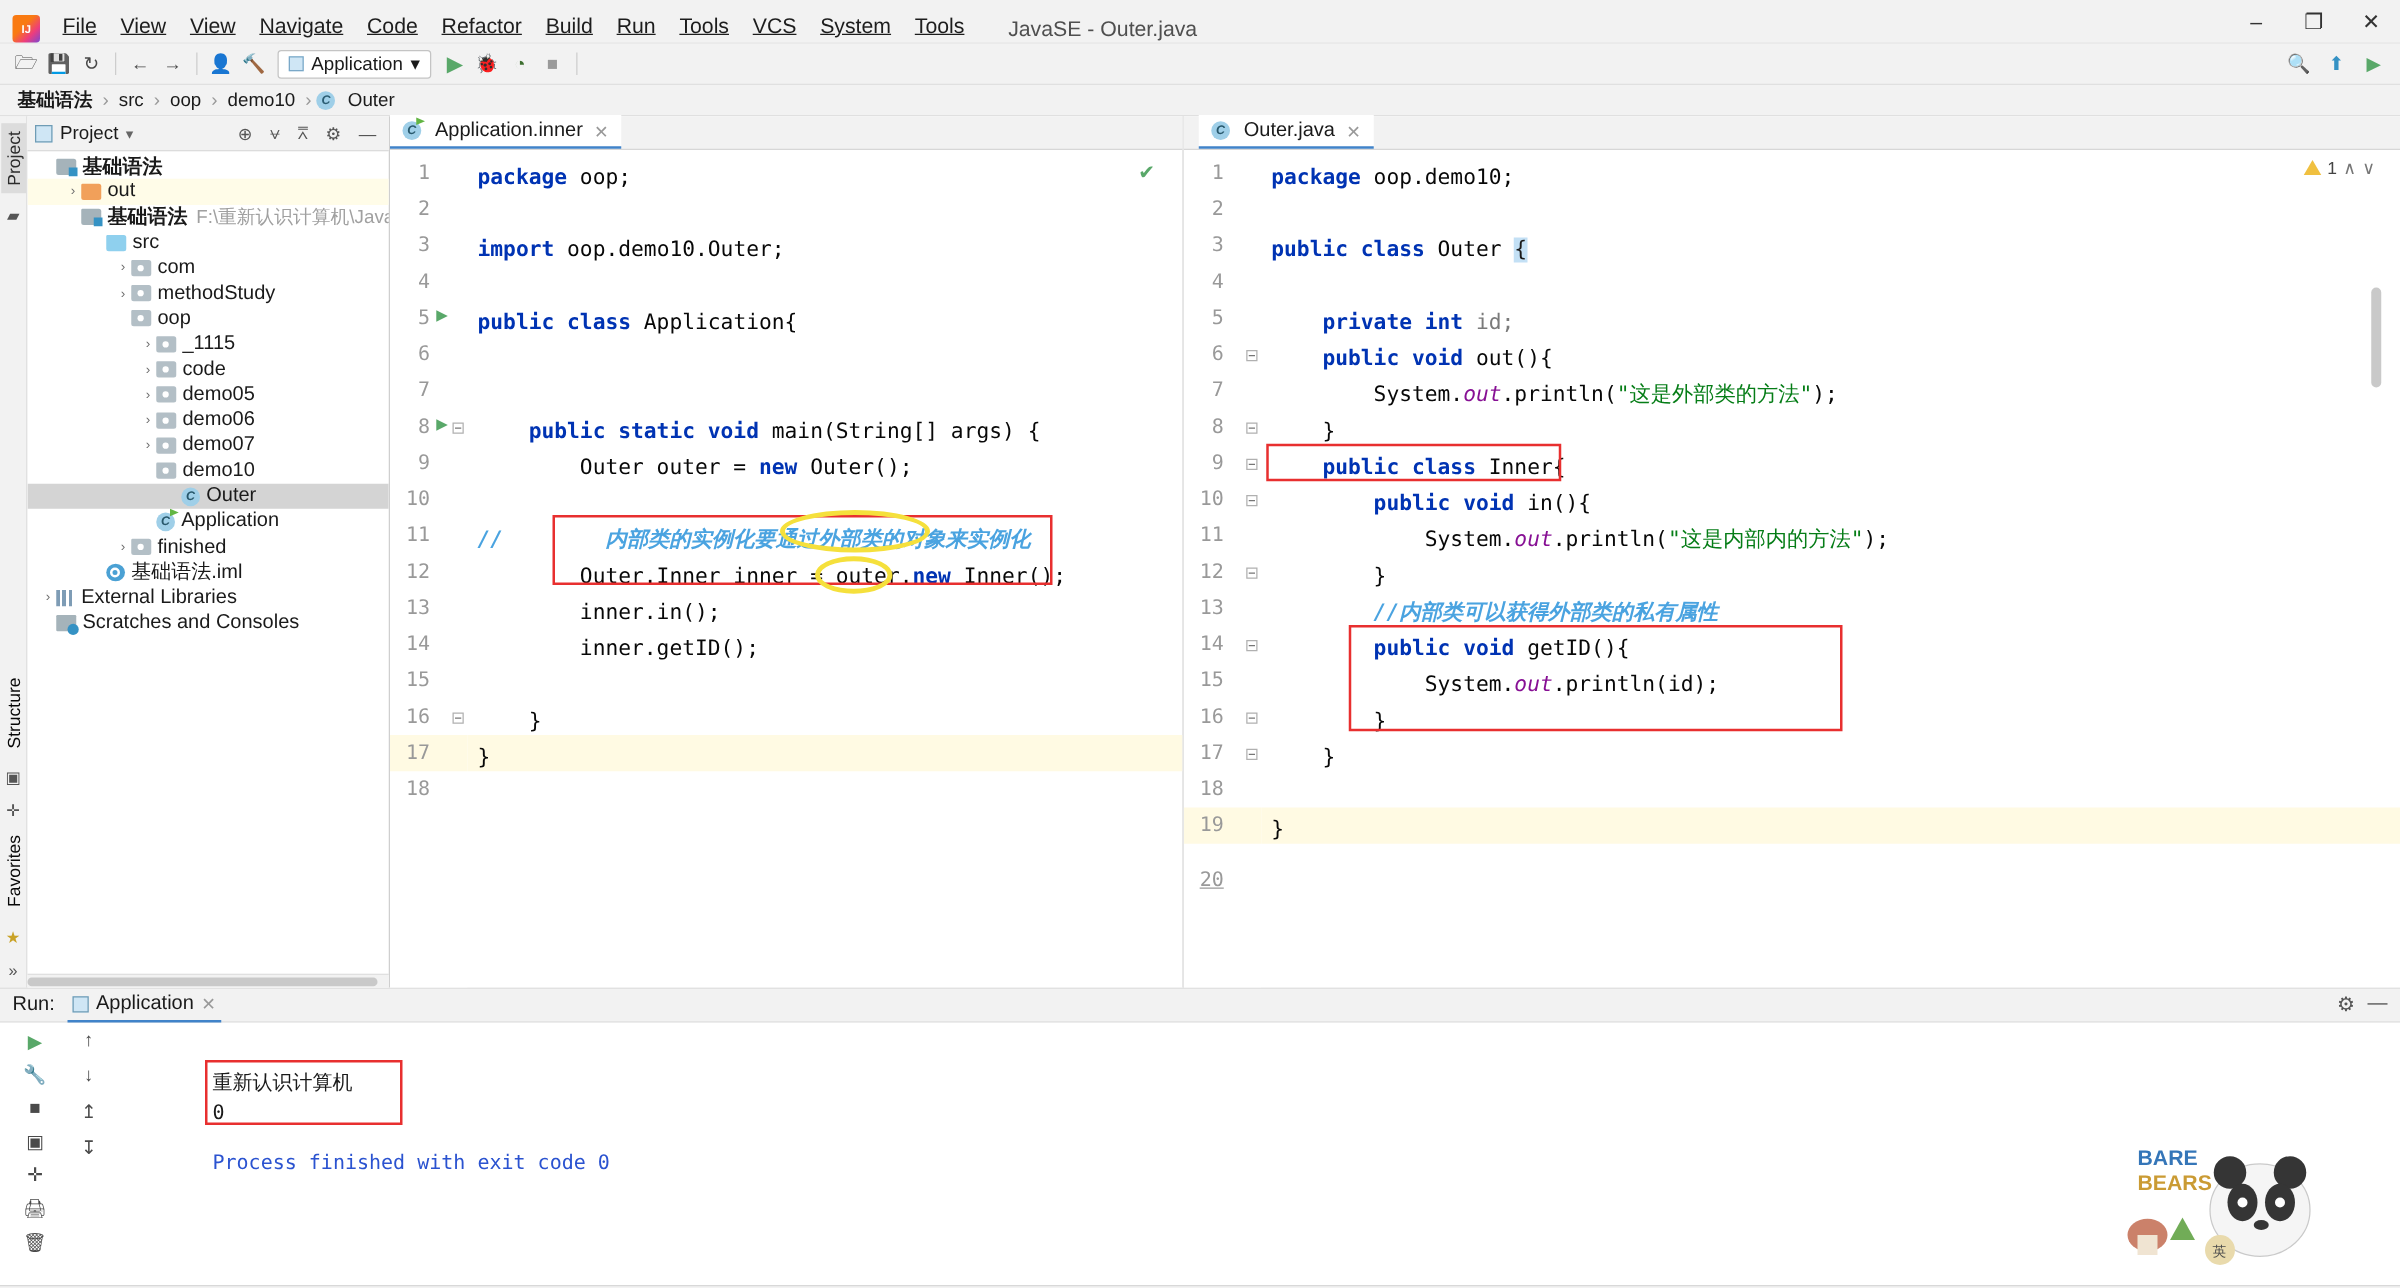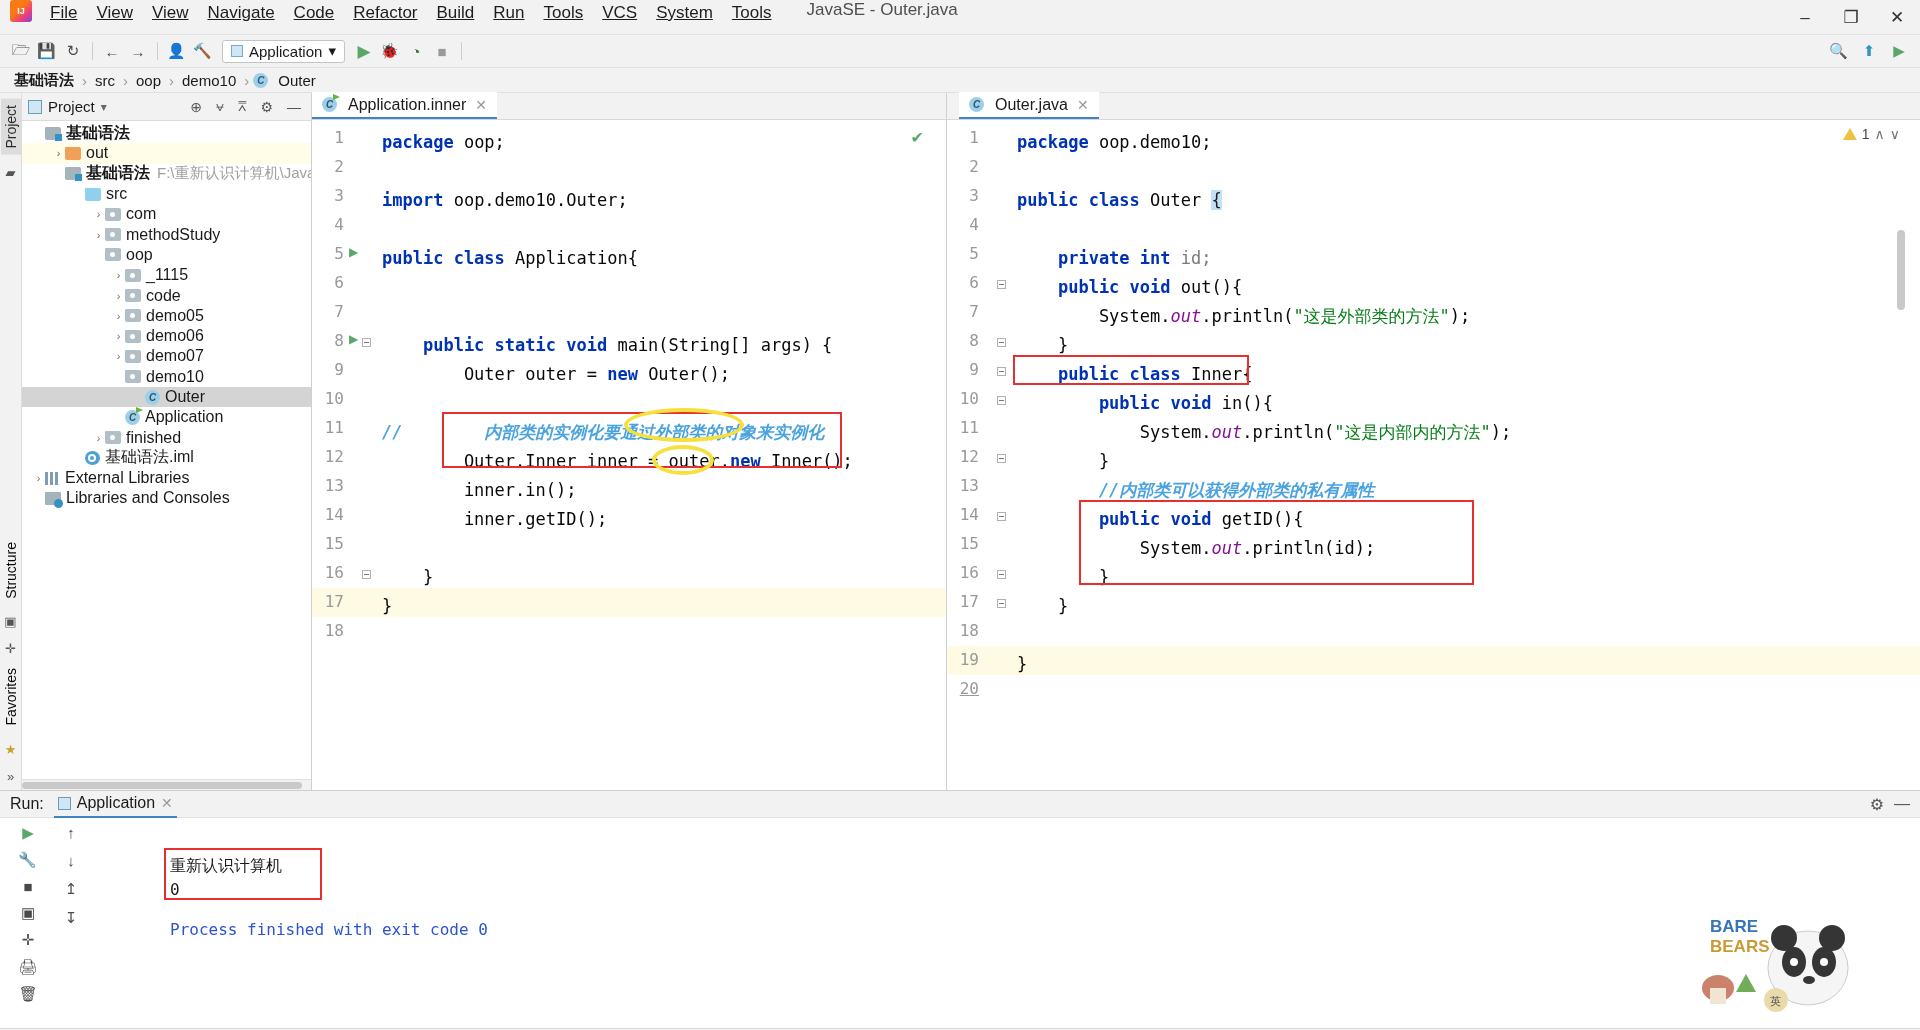--- a/index.html
+++ b/index.html
@@ -1,21 +1,21 @@
 <!DOCTYPE html>
 <html><head>
 <meta charset="utf-8">
 <style>
   * { box-sizing: border-box; margin:0; padding:0; }
   html,body { width:1920px; height:1030px; overflow:hidden;
     font-family:"Liberation Sans", sans-serif; font-size:17px; color:#1a1a1a;
     background:#f2f2f2; -webkit-font-smoothing:antialiased; }
 
   
-  .titlebar { height:35px; display:flex; align-items:flex-start; background:#f2f2f2;
+  .titlebar { height:35px; display:flex; align-items:flex-end; background:#f2f2f2;
      border-bottom:1px solid #e3e3e3; position:relative; }
   .ij-logo { width:22px;height:22px;margin:0 9px 0 10px;border-radius:3px;
      background:linear-gradient(135deg,#f97a12 0%,#f97a12 40%,#ed3d7d 70%,#7c47d2 100%);
      position:relative;flex:none; }
   .ij-logo:after{content:"IJ";position:absolute;inset:0;color:#fff;font-size:9px;
      font-weight:bold;display:flex;align-items:center;justify-content:center;}
   .menu { display:flex; align-items:center; gap:1px; }
   .menu-item { padding:3px 9px; font-size:17px; color:#1d1d1d; cursor:default; white-space:nowrap;}
   .menu-item u { text-decoration:underline; }
   .win-title { margin-left:26px; font-size:17px; color:#4f4f4f; }
@@ -332,21 +332,21 @@
           <span class="lbl">基础语法.iml</span>
         </div>
         <div class="row" style="padding-left: 10px;">
           <span class="arrow">›</span>
           <span class="li-ico"></span>
           <span class="lbl">External Libraries</span>
         </div>
         <div class="row" style="padding-left: 10px;">
           <span class="arrow"></span>
           <span class="scr-ico"></span>
-          <span class="lbl">Libraries and Consoles</span>
+          <span class="lbl">Scratches and Consoles</span>
         </div>
       </div>
     <div class="hscroll">
         <i></i>
       </div>
   </div>
 
   <div class="editors">
 
     <div class="editor ed-left">
@@ -419,21 +419,21 @@
             <div class="gnum" style="top: 385px;">14</div>
             <div class="fold" style="top: 392px; left: 50px;"></div>
             <div class="gnum" style="top: 414px;">15</div>
             <div class="gnum" style="top: 443px;">16</div>
             <div class="fold" style="top: 450px; left: 50px;"></div>
             <div class="gnum" style="top: 472px;">17</div>
             <div class="fold" style="top: 479px; left: 50px;"></div>
             <div class="gnum" style="top: 501px;">18</div>
             <div class="curline" style="top: 526px; height: 29px; left: 0px; right: 0px;"></div>
             <div class="gnum" style="top: 530px;">19</div>
-            <div class="gnum" style="top: 559px; text-decoration: underline;">20</div>
+            <div class="gnum" style="top: 574px; text-decoration: underline;">20</div>
           </div>
         <div class="code" id="codeR"><div class="cl" style="top: 8px; left: 8px;"><span class="kw">package </span><span class="plain">oop.demo10;</span></div><div class="cl" style="top: 37px; left: 8px;"></div><div class="cl" style="top: 66px; left: 8px;"><span class="kw">public class </span><span class="plain">Outer </span><span class="caret-box">{</span></div><div class="cl" style="top: 95px; left: 8px;"></div><div class="cl" style="top: 124px; left: 8px;"><span class="kw">    private int </span><span class="gray">id;</span></div><div class="cl" style="top: 153px; left: 8px;"><span class="kw">    public void </span><span class="plain">out(){</span></div><div class="cl" style="top: 182px; left: 8px;"><span class="plain">        System.</span><span class="fld">out</span><span class="plain">.println(</span><span class="str">"这是外部类的方法"</span><span class="plain">);</span></div><div class="cl" style="top: 211px; left: 8px;"><span class="plain">    }</span></div><div class="cl" style="top: 240px; left: 8px;"><span class="kw">    public class </span><span class="plain">Inner{</span></div><div class="cl" style="top: 269px; left: 8px;"><span class="kw">        public void </span><span class="plain">in(){</span></div><div class="cl" style="top: 298px; left: 8px;"><span class="plain">            System.</span><span class="fld">out</span><span class="plain">.println(</span><span class="str">"这是内部内的方法"</span><span class="plain">);</span></div><div class="cl" style="top: 327px; left: 8px;"><span class="plain">        }</span></div><div class="cl" style="top: 356px; left: 8px;"><span class="cmt-blue">        //内部类可以获得外部类的私有属性</span></div><div class="cl" style="top: 385px; left: 8px;"><span class="kw">        public void </span><span class="plain">getID(){</span></div><div class="cl" style="top: 414px; left: 8px;"><span class="plain">            System.</span><span class="fld">out</span><span class="plain">.println(id);</span></div><div class="cl" style="top: 443px; left: 8px;"><span class="plain">        }</span></div><div class="cl" style="top: 472px; left: 8px;"><span class="plain">    }</span></div><div class="cl" style="top: 501px; left: 8px;"></div><div class="curline" style="top: 526px; height: 29px;"></div><div class="cl" style="top: 530px; left: 8px;"><span class="plain">}</span></div><div class="cl" style="top: 559px; left: 8px;"></div><div class="redbox" style="left: 4px; top: 235px; width: 236px; height: 30px;"></div><div class="redbox" style="left: 70px; top: 380px; width: 395px; height: 85px;"></div></div>
         <div class="warn-head">
           <span class="tri-warn"></span>
           <span>1</span>
           <span style="color:#777">∧</span>
           <span style="color:#777">∨</span>
         </div>
         <div class="vscroll" style="top:110px;height:80px"></div>
       </div>

